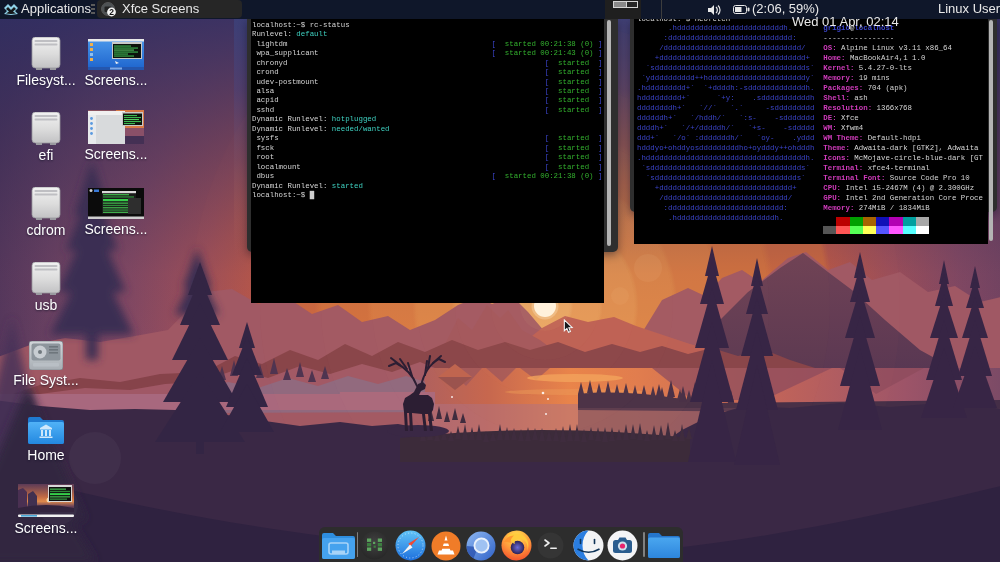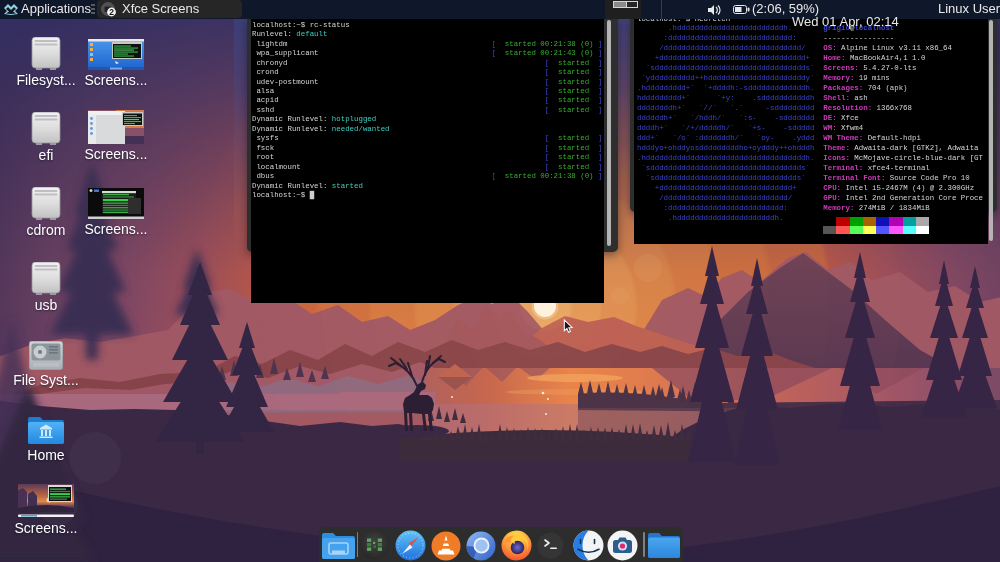--- a/index.html
+++ b/index.html
@@ -563,21 +563,21 @@
  <div class="sb" style="left:359.5px;top:1px;width:4.5px;height:226px;"></div>
 </div>
 
 <div class="term" id="t2" style="left:630px;top:19px;width:367px;height:193px;">
  <div class="tc" style="left:4px;top:0;width:354px;height:225px;">
 <pre>localhost:~$ neofetch
 <span class="bl">       .hddddddddddddddddddddddddh.</span>       <span class="bl" style="font-weight:bold">grigio</span><span class="wh">@</span><span class="bl" style="font-weight:bold">localhost</span>
 <span class="bl">      :dddddddddddddddddddddddddddd:</span>      ----------------
 <span class="bl">     /ddddddddddddddddddddddddddddddd/</span>    <span class="mg">OS:</span> Alpine Linux v3.11 x86_64
 <span class="bl">    +ddddddddddddddddddddddddddddddddd+</span>   <span class="mg">Home:</span> MacBookAir4,1 1.0
-<span class="bl">  `sdddddddddddddddddddddddddddddddddds`</span>  <span class="mg">Screens:</span> 5.4.27-0-lts
+<span class="bl">  `sdddddddddddddddddddddddddddddddddds`</span>  <span class="mg">Kernel:</span> 5.4.27-0-lts
 <span class="bl"> `ydddddddddd++hddddddddddddddddddddddy`</span>  <span class="mg">Memory:</span> 19 mins
 <span class="bl">.hddddddddd+`  `+ddddh:-sdddddddddddddh.</span>  <span class="mg">Packages:</span> 704 (apk)
 <span class="bl">hddddddddd+`      `+y:    .sdddddddddddh</span>  <span class="mg">Shell:</span> ash
 <span class="bl">ddddddddh+`   `//`   `.`     -sddddddddd</span>  <span class="mg">Resolution:</span> 1366x768
 <span class="bl">ddddddh+`   `/hddh/`   `:s-    -sddddddd</span>  <span class="mg">DE:</span> Xfce
 <span class="bl">ddddh+`   `/+/dddddh/`   `+s-    -sddddd</span>  <span class="mg">WM:</span> Xfwm4
 <span class="bl">ddd+`   `/o` :dddddddh/`   `oy-    .yddd</span>  <span class="mg">WM Theme:</span> Default-hdpi
 <span class="bl">hdddyo+ohddyosdddddddddho+oydddy++ohdddh</span>  <span class="mg">Theme:</span> Adwaita-dark [GTK2], Adwaita
 <span class="bl">.hddddddddddddddddddddddddddddddddddddh.</span>  <span class="mg">Icons:</span> McMojave-circle-blue-dark [GT
 <span class="bl"> `sdddddddddddddddddddddddddddddddddds`</span>   <span class="mg">Terminal:</span> xfce4-terminal

